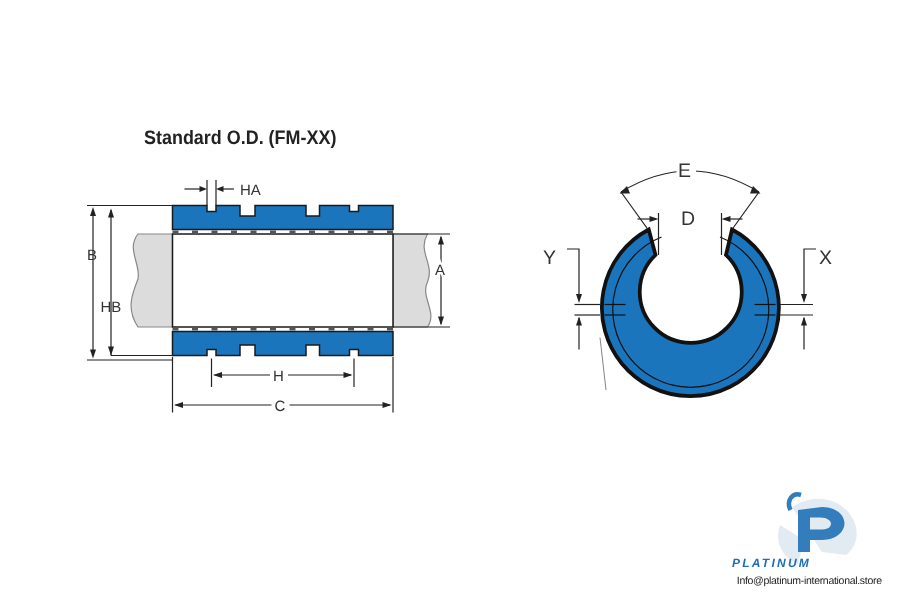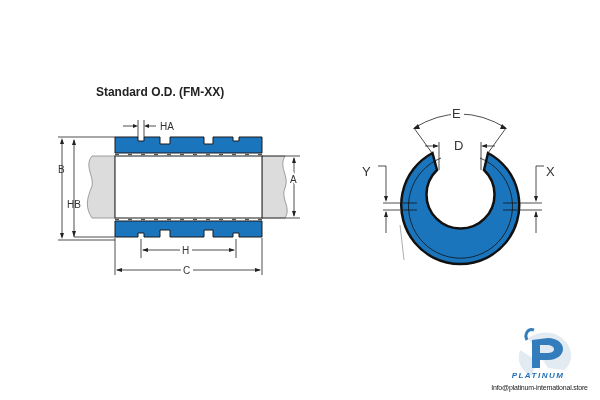--- a/index.html
+++ b/index.html
@@ -1,20 +1,20 @@
 <!DOCTYPE html>
 <html><head>
 <meta charset="utf-8">
 <style>
   html,body{margin:0;padding:0;background:#ffffff;}
   body{width:600px;height:400px;position:relative;overflow:hidden;font-family:"Liberation Sans",sans-serif;}
   .title{position:absolute;left:96px;top:84px;font-size:13px;font-weight:bold;color:#222;letter-spacing:0px;transform:scaleX(0.92);transform-origin:left;}
   svg{position:absolute;left:0;top:0;}
   .lbl{font-family:"Liberation Sans",sans-serif;fill:#333;}
-  .brand{position:absolute;left:488px;top:371px;width:100px;text-align:center;font-size:8px;font-weight:bold;color:#1f6fb5;letter-spacing:1.5px;font-style:italic;}
+  .brand{position:absolute;left:488px;top:371px;width:100px;text-align:left;font-size:8px;font-weight:bold;color:#1f6fb5;letter-spacing:1.5px;font-style:italic;}
   .email{position:absolute;left:482px;top:384px;width:115px;text-align:center;font-size:7px;color:#222;white-space:nowrap;letter-spacing:-0.2px;}
 </style>
 </head>
 <body>
 
 <div class="title">Standard O.D. (FM-XX)</div>
 
 <svg width="600" height="400" viewBox="0 0 600 400">
 
   <g>

